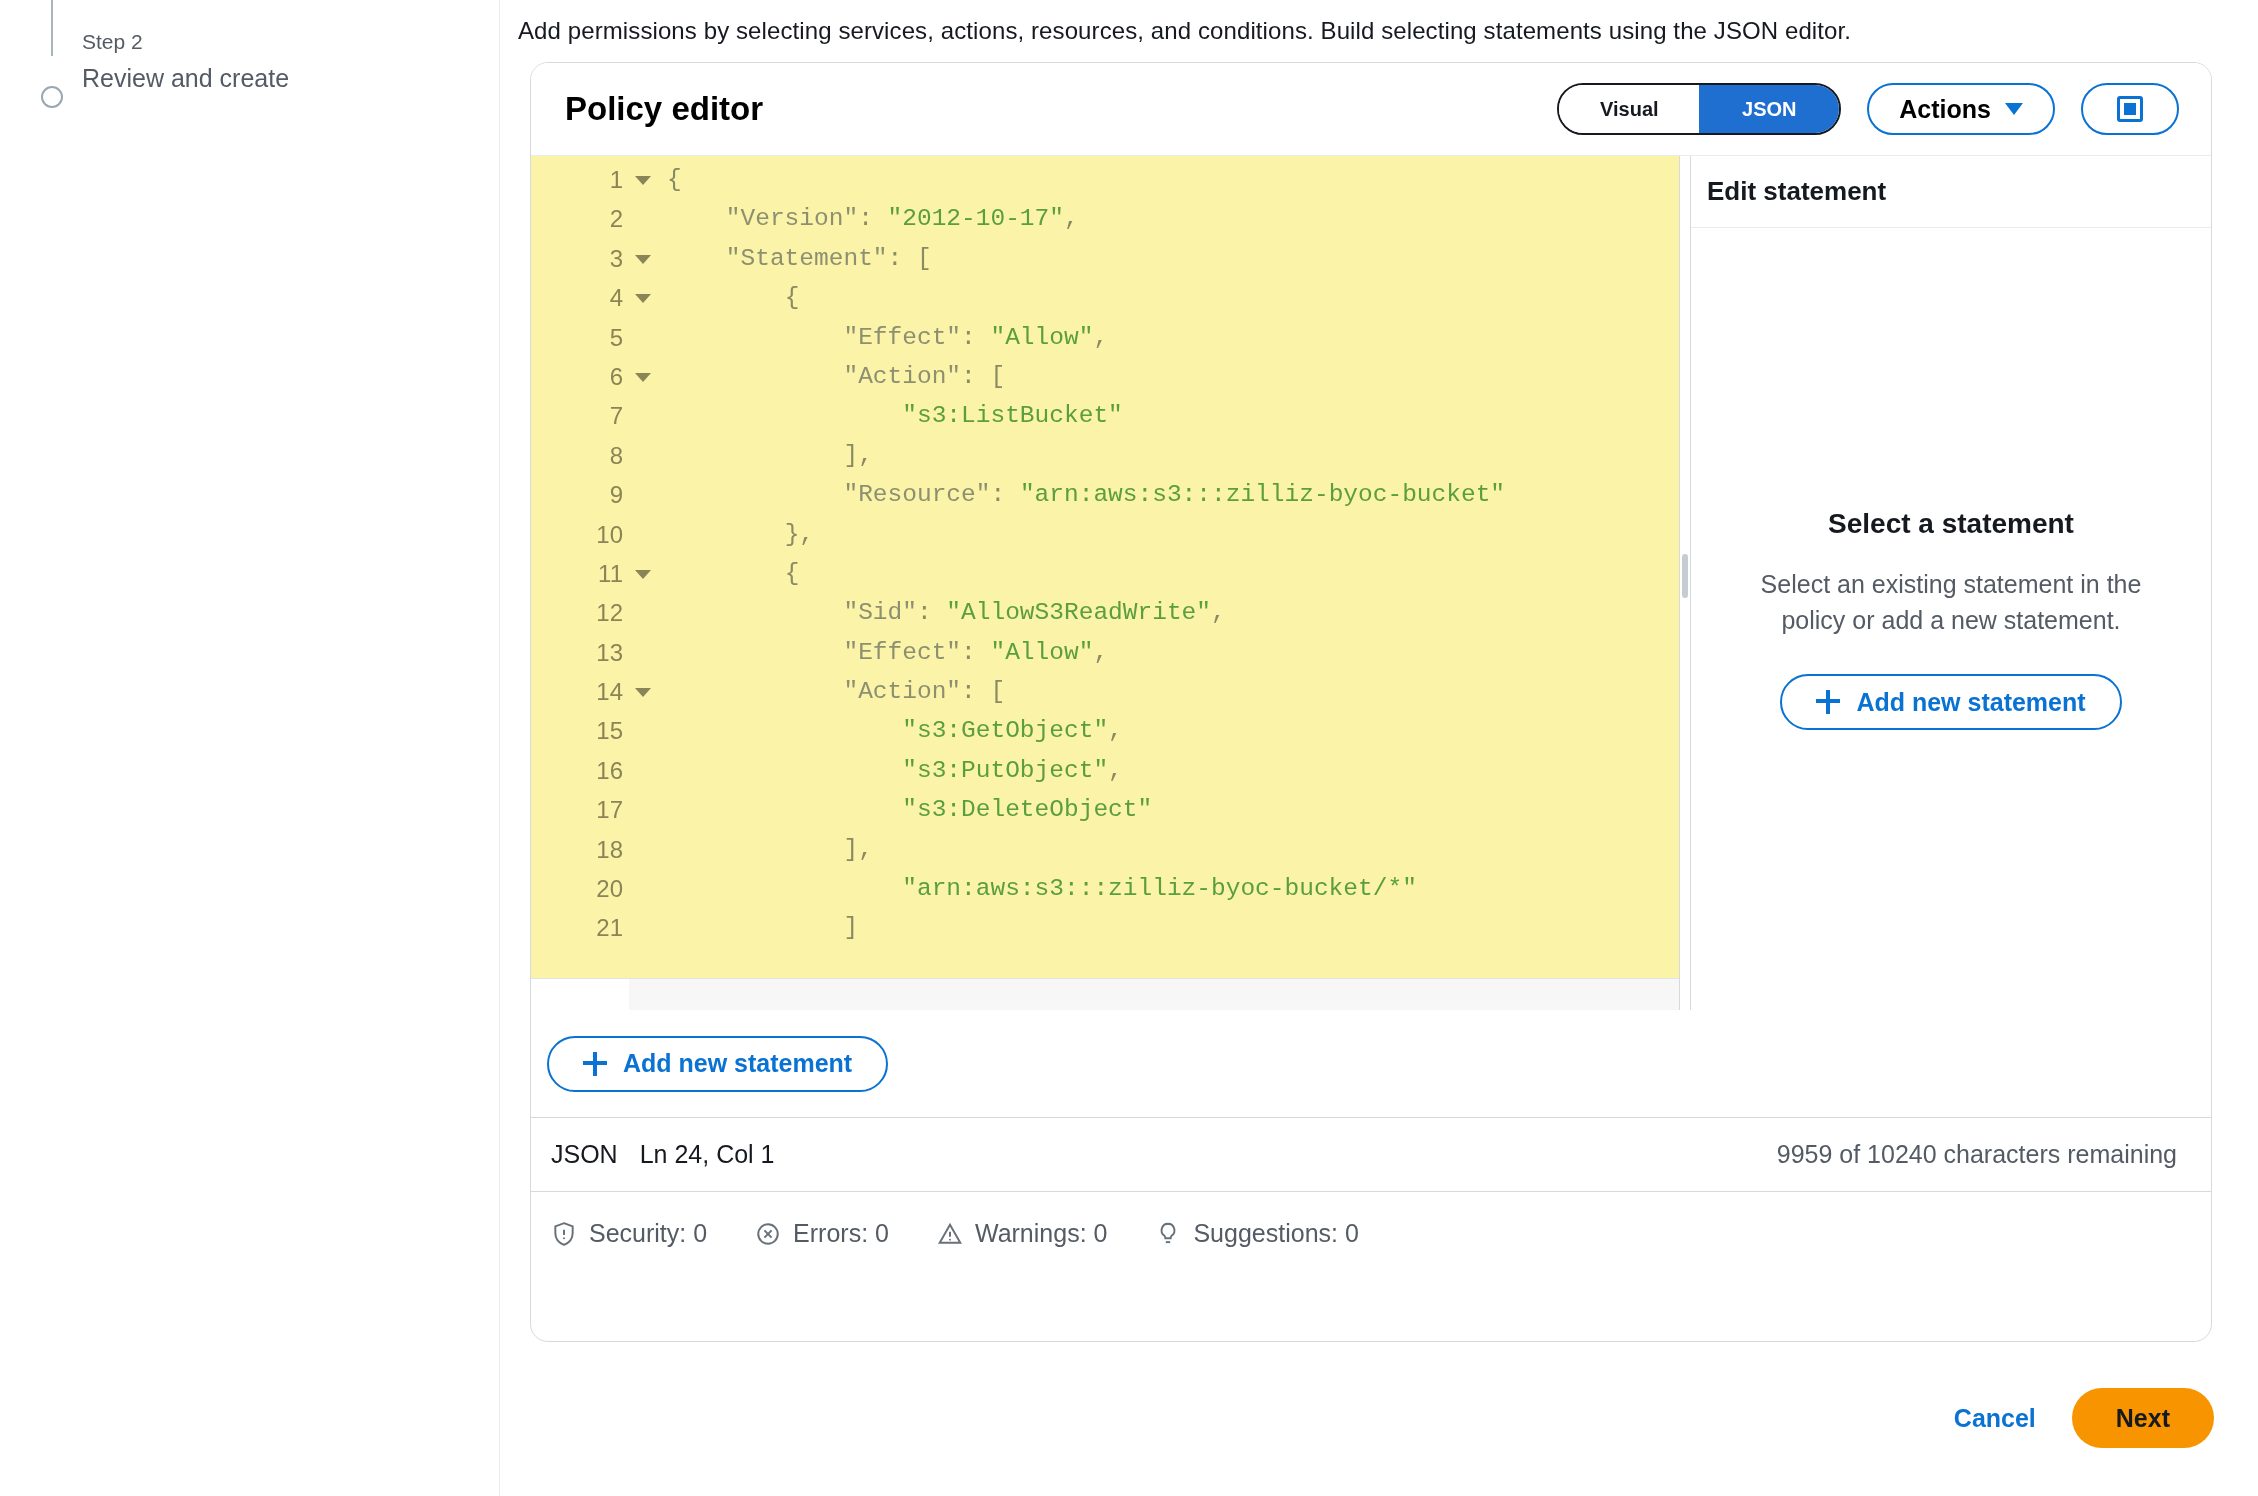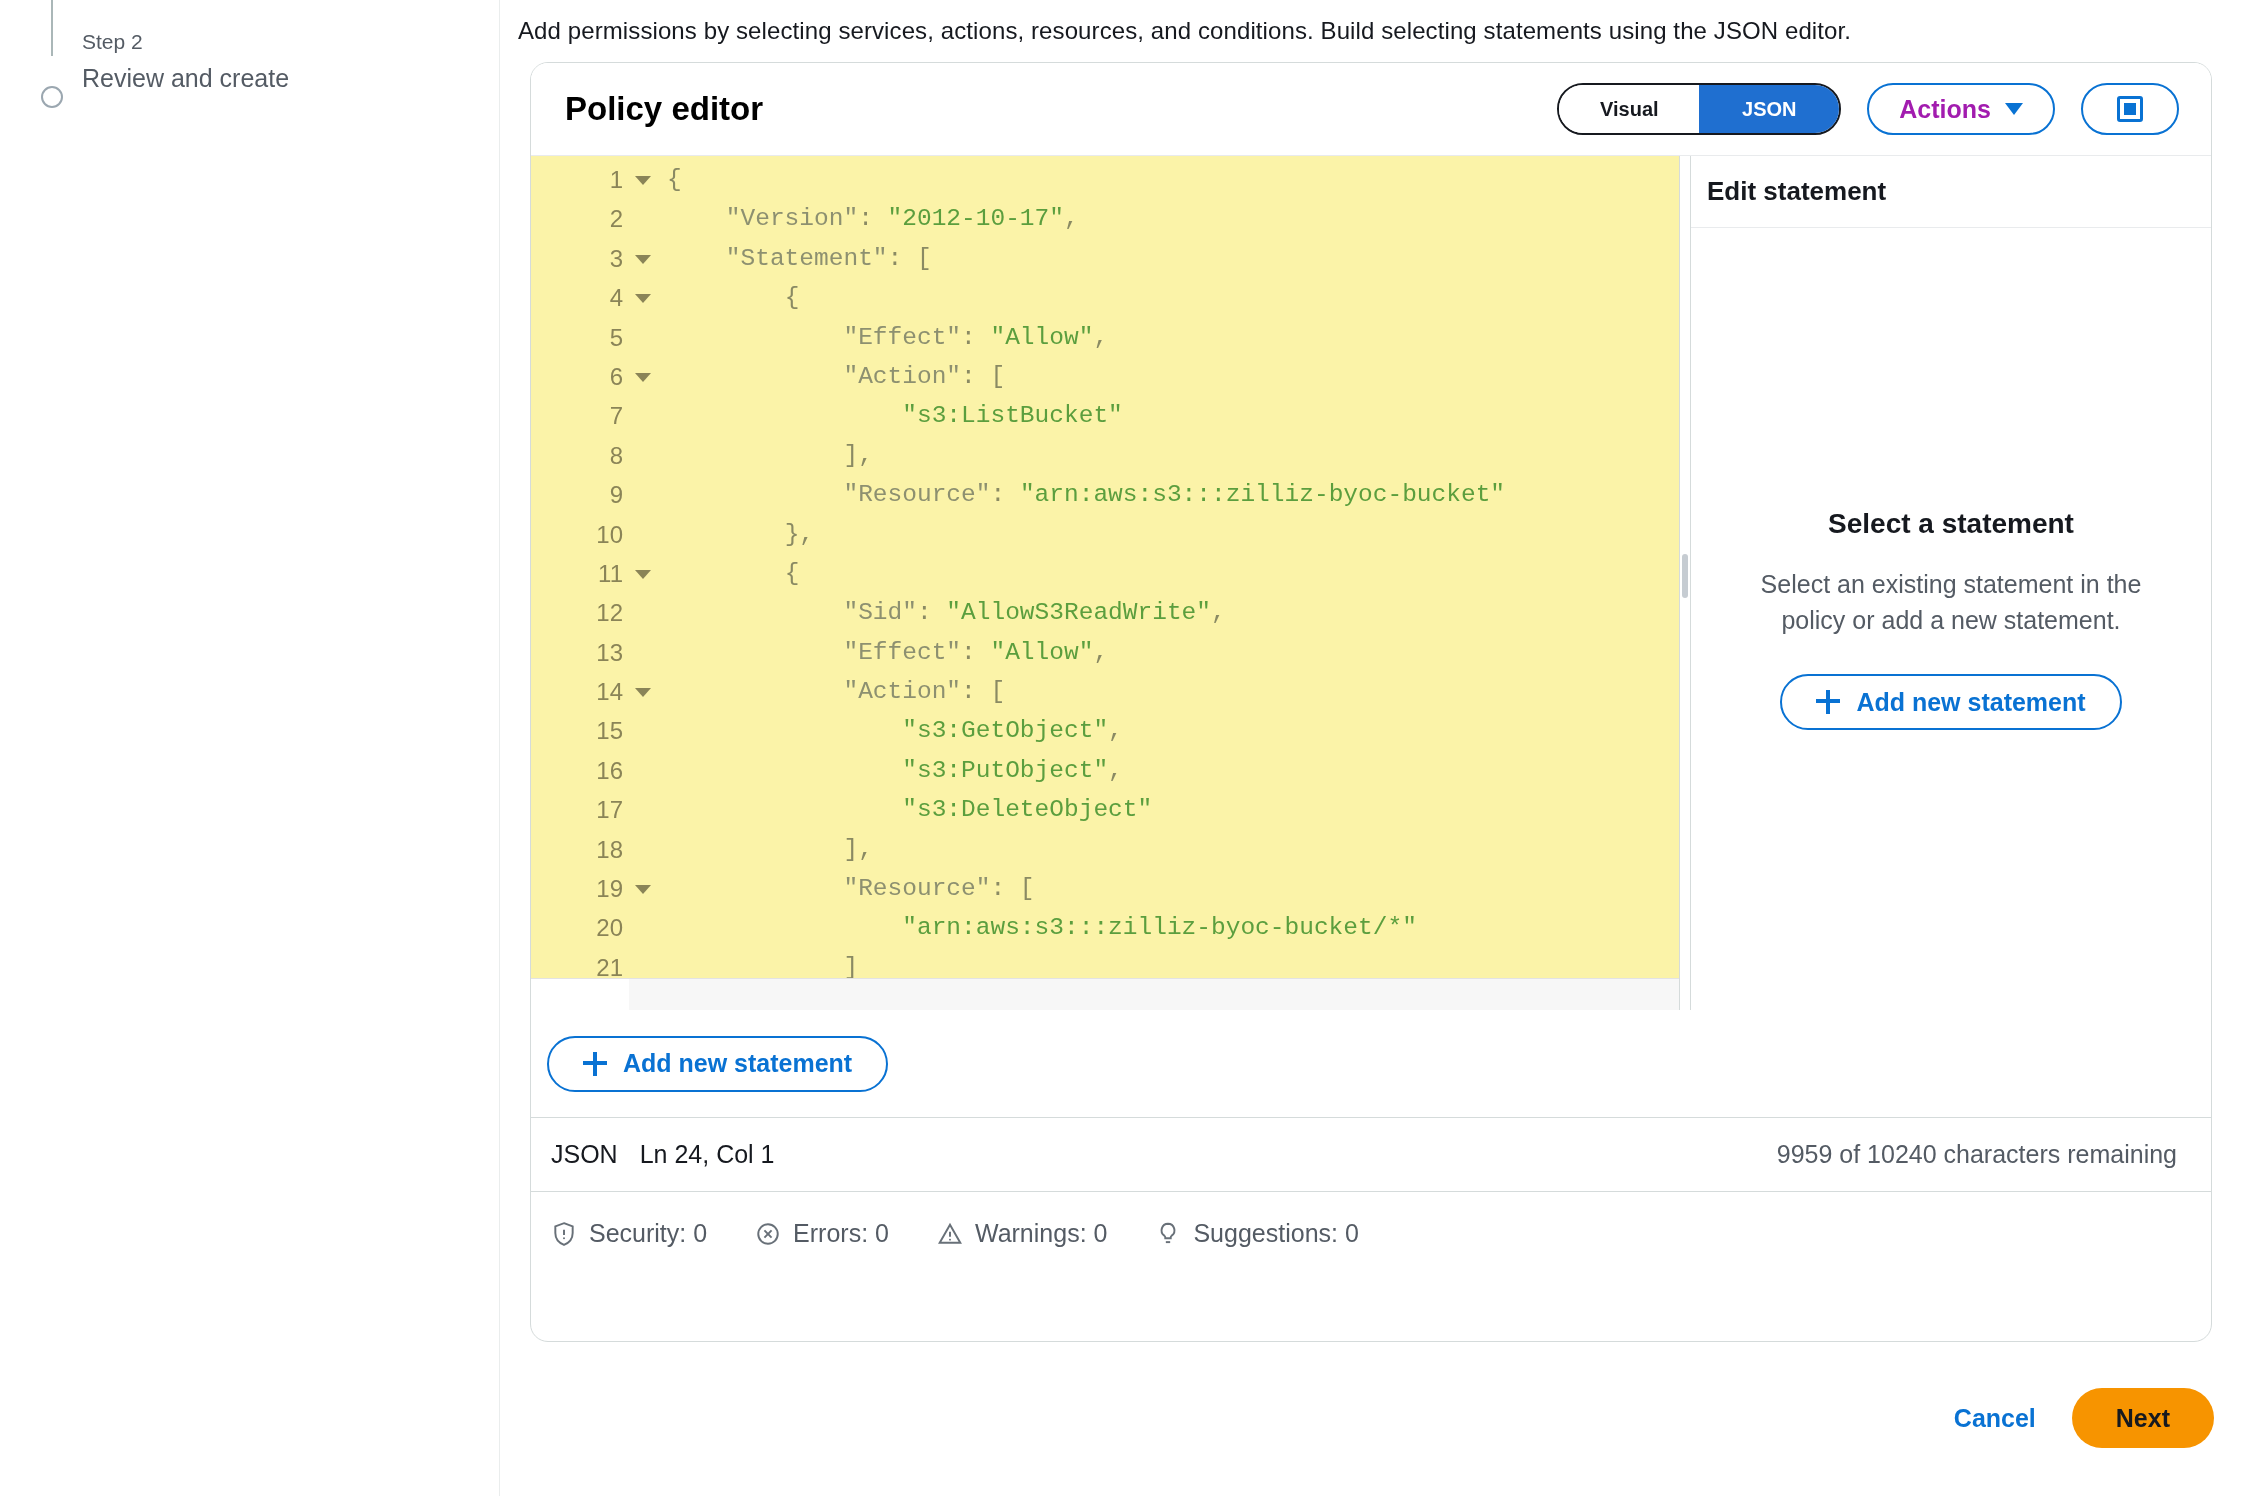--- a/index.html
+++ b/index.html
@@ -75,21 +75,21 @@
     font-size: 20px; font-weight: bold; color: #16191f;
     background: #ffffff; cursor: pointer; border: none;
     font-family: "Liberation Sans", sans-serif;
   }
   .seg-btn.active { background: #1f6fd0; color: #ffffff; }
 
   .pill-btn {
     display: flex; align-items: center; justify-content: center; gap: 14px;
     height: 52px; padding: 0 30px; margin-left: 26px;
     border: 2px solid #0972d3; border-radius: 26px;
-    background: #ffffff; color: #a21caf;
+    background: #ffffff; color: #000000;
     font-size: 25px; font-weight: bold; cursor: pointer;
     font-family: "Liberation Sans", sans-serif; white-space: nowrap;
   }
   .caret-down {
     width: 0; height: 0; border-left: 9px solid transparent;
     border-right: 9px solid transparent; border-top: 12px solid #0972d3;
   }
   .icon-btn {
     display: flex; align-items: center; justify-content: center;
     width: 98px; height: 52px; margin-left: 26px;
@@ -290,21 +290,20 @@
                 <div class="cline"><div class="gutter">9</div><div class="code-text">&nbsp;&nbsp;&nbsp;&nbsp;&nbsp;&nbsp;&nbsp;&nbsp;&nbsp;&nbsp;&nbsp;&nbsp;<span class="k">"Resource"</span><span class="p">: </span><span class="s">"arn:aws:s3:::zilliz-byoc-bucket"</span></div></div>
                 <div class="cline"><div class="gutter">10</div><div class="code-text">&nbsp;&nbsp;&nbsp;&nbsp;&nbsp;&nbsp;&nbsp;&nbsp;<span class="p">},</span></div></div>
                 <div class="cline"><div class="gutter">11<span class="fold"></span></div><div class="code-text">&nbsp;&nbsp;&nbsp;&nbsp;&nbsp;&nbsp;&nbsp;&nbsp;<span class="p">{</span></div></div>
                 <div class="cline"><div class="gutter">12</div><div class="code-text">&nbsp;&nbsp;&nbsp;&nbsp;&nbsp;&nbsp;&nbsp;&nbsp;&nbsp;&nbsp;&nbsp;&nbsp;<span class="k">"Sid"</span><span class="p">: </span><span class="s">"AllowS3ReadWrite"</span><span class="p">,</span></div></div>
                 <div class="cline"><div class="gutter">13</div><div class="code-text">&nbsp;&nbsp;&nbsp;&nbsp;&nbsp;&nbsp;&nbsp;&nbsp;&nbsp;&nbsp;&nbsp;&nbsp;<span class="k">"Effect"</span><span class="p">: </span><span class="s">"Allow"</span><span class="p">,</span></div></div>
                 <div class="cline"><div class="gutter">14<span class="fold"></span></div><div class="code-text">&nbsp;&nbsp;&nbsp;&nbsp;&nbsp;&nbsp;&nbsp;&nbsp;&nbsp;&nbsp;&nbsp;&nbsp;<span class="k">"Action"</span><span class="p">: [</span></div></div>
                 <div class="cline"><div class="gutter">15</div><div class="code-text">&nbsp;&nbsp;&nbsp;&nbsp;&nbsp;&nbsp;&nbsp;&nbsp;&nbsp;&nbsp;&nbsp;&nbsp;&nbsp;&nbsp;&nbsp;&nbsp;<span class="s">"s3:GetObject"</span><span class="p">,</span></div></div>
                 <div class="cline"><div class="gutter">16</div><div class="code-text">&nbsp;&nbsp;&nbsp;&nbsp;&nbsp;&nbsp;&nbsp;&nbsp;&nbsp;&nbsp;&nbsp;&nbsp;&nbsp;&nbsp;&nbsp;&nbsp;<span class="s">"s3:PutObject"</span><span class="p">,</span></div></div>
                 <div class="cline"><div class="gutter">17</div><div class="code-text">&nbsp;&nbsp;&nbsp;&nbsp;&nbsp;&nbsp;&nbsp;&nbsp;&nbsp;&nbsp;&nbsp;&nbsp;&nbsp;&nbsp;&nbsp;&nbsp;<span class="s">"s3:DeleteObject"</span></div></div>
                 <div class="cline"><div class="gutter">18</div><div class="code-text">&nbsp;&nbsp;&nbsp;&nbsp;&nbsp;&nbsp;&nbsp;&nbsp;&nbsp;&nbsp;&nbsp;&nbsp;<span class="p">],</span></div></div>
-                <div class="cline"><div class="gutter">19<span class="fold"></span></div><div class="code-text">&nbsp;&nbsp;&nbsp;&nbsp;&nbsp;&nbsp;&nbsp;&nbsp;&nbsp;&nbsp;&nbsp;&nbsp;<span class="k">"Resource"</span><span class="p">: [</span></div></div>
                 <div class="cline"><div class="gutter">20</div><div class="code-text">&nbsp;&nbsp;&nbsp;&nbsp;&nbsp;&nbsp;&nbsp;&nbsp;&nbsp;&nbsp;&nbsp;&nbsp;&nbsp;&nbsp;&nbsp;&nbsp;<span class="s">"arn:aws:s3:::zilliz-byoc-bucket/*"</span></div></div>
                 <div class="cline"><div class="gutter">21</div><div class="code-text">&nbsp;&nbsp;&nbsp;&nbsp;&nbsp;&nbsp;&nbsp;&nbsp;&nbsp;&nbsp;&nbsp;&nbsp;<span class="p">]</span></div></div>
               </div>
           </div>
           <div class="code-hscroll">
             <div class="corner"></div>
           </div>
         </div>
 
         <div class="split-divider">

